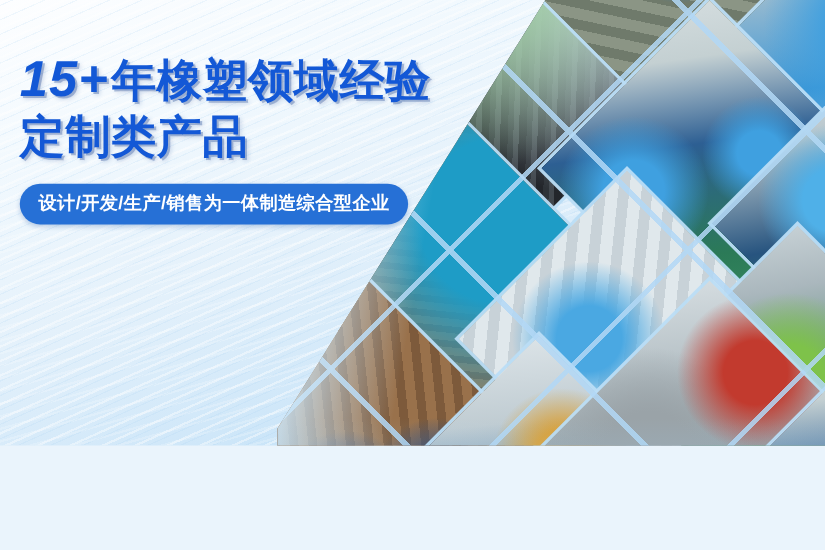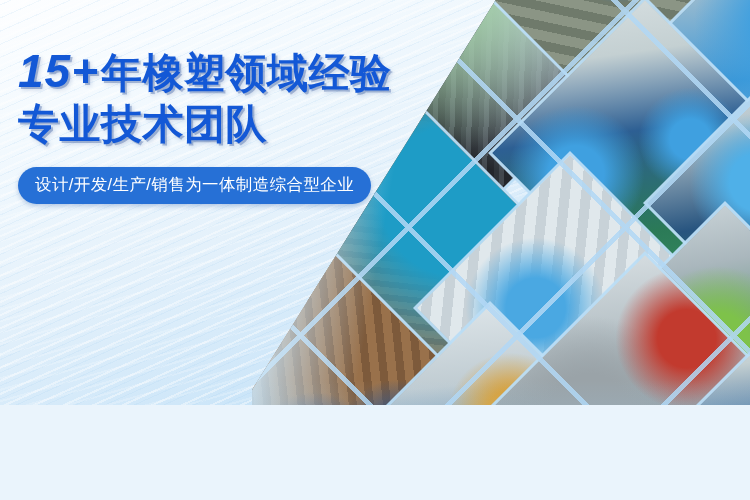--- a/index.html
+++ b/index.html
@@ -57,21 +57,21 @@
   .num{
     font-style:italic;font-weight:bold;font-size:46px;
     letter-spacing:1px;padding-right:2px;
   }
 
   .pill{
     display:inline-block;margin-top:21px;
     background:#2670d6;color:#ffffff;
     border-radius:20px;
     padding:7px 17px 8px 17px;
-    font-size:16.5px;font-weight:normal;letter-spacing:.4px;
+    font-size:16.5px;font-weight:bold;letter-spacing:.4px;
     box-shadow:0 2px 5px rgba(25,80,160,.28);
     white-space:nowrap;
   }
 
   .body-copy{
     margin:18px 0 0 0;width:272px;
     font-size:17.5px;line-height:1.72;
     font-weight:bold;color:#2b2b2b;
     letter-spacing:.2px;
   }
@@ -244,21 +244,21 @@
     </div>
     <div class="gaps"></div>
     <div class="fade-left"></div>
     <div class="fade-bottom"></div>
   </div>
 
   <div class="text-block">
 
     <h1 class="headline">
       <span class="h-line1"><span class="num">15+</span><span>年橡塑领域经验</span></span>
-      <span class="h-line2">专业技术团队</span>
+      <span class="h-line2">定制类产品</span>
     </h1>
 
     <div class="pill">设计/开发/生产/销售为一体制造综合型企业</div>
 
 
   </div>
 
 </div>
 
 </body></html>

